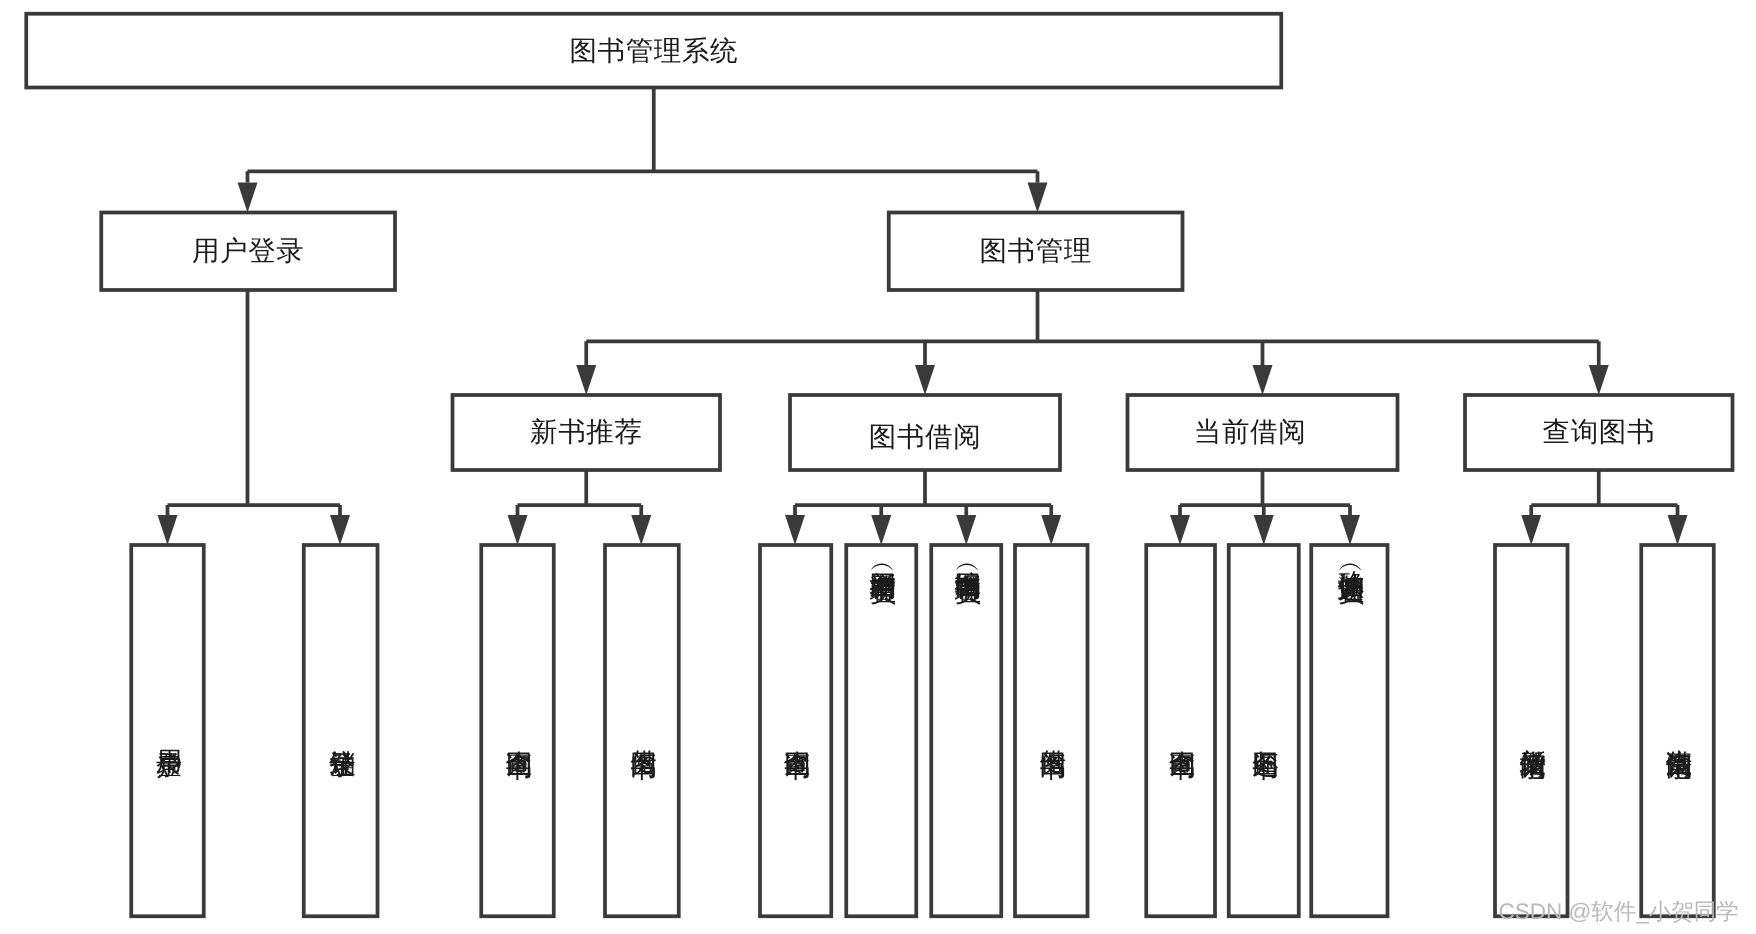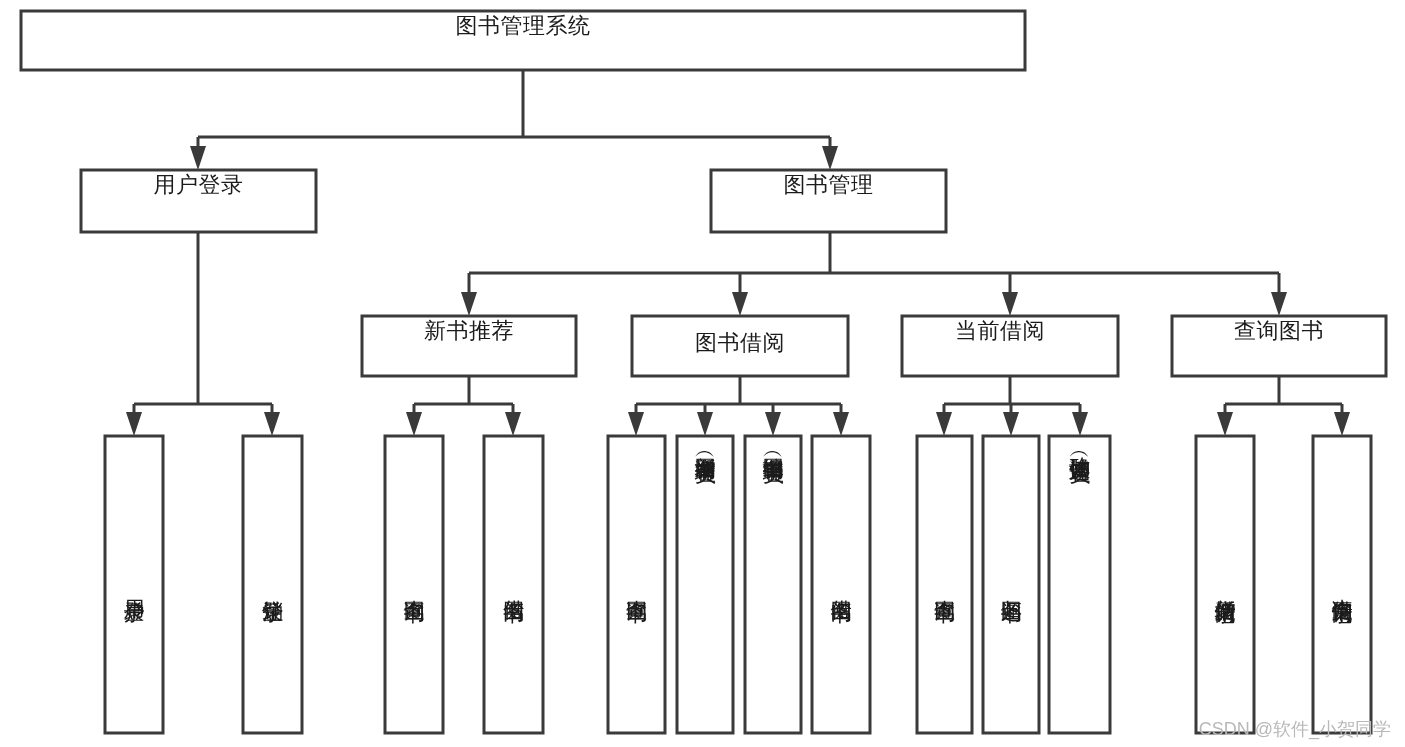--- a/index.html
+++ b/index.html
@@ -54,20 +54,21 @@
     font-family: "Liberation Sans", "DejaVu Sans", sans-serif;
     font-size: 21px;
     line-height: 1.08;
     color: #1b1b1b;
     letter-spacing: 1px;
     white-space: nowrap;
   }
   .hlabel-wrap {
     position: absolute;
     display: flex;
+    align-items: center;
     justify-content: center;
     pointer-events: none;
   }
   .hlabel {
     font-family: "Liberation Sans", "DejaVu Sans", sans-serif;
     font-size: 22px;
     color: #1b1b1b;
     letter-spacing: 0.5px;
     white-space: nowrap;
   }
@@ -194,21 +195,21 @@
   <div class="hlabel-wrap" style="left:81px;  top:170px; width:235px; height:62px;">
     <span class="hlabel">用户登录</span>
   </div>
   <div class="hlabel-wrap" style="left:711px; top:170px; width:235px; height:62px;">
     <span class="hlabel">图书管理</span>
   </div>
 
   <div class="hlabel-wrap" style="left:362px;  top:316px; width:214px; height:60px;">
     <span class="hlabel">新书推荐</span>
   </div>
-  <div class="hlabel-wrap" style="left:632px;  top:328px; width:216px; height:64px;">
+  <div class="hlabel-wrap" style="left:632px;  top:318px; width:216px; height:64px;">
     <span class="hlabel">图书借阅</span>
   </div>
   <div class="hlabel-wrap" style="left:902px;  top:316px; width:196px; height:60px;">
     <span class="hlabel">当前借阅</span>
   </div>
   <div class="hlabel-wrap" style="left:1172px; top:316px; width:214px; height:60px;">
     <span class="hlabel">查询图书</span>
   </div>
 
   <div class="vlabel-wrap" style="left:105px;  top:436px; width:58px; height:297px;">

